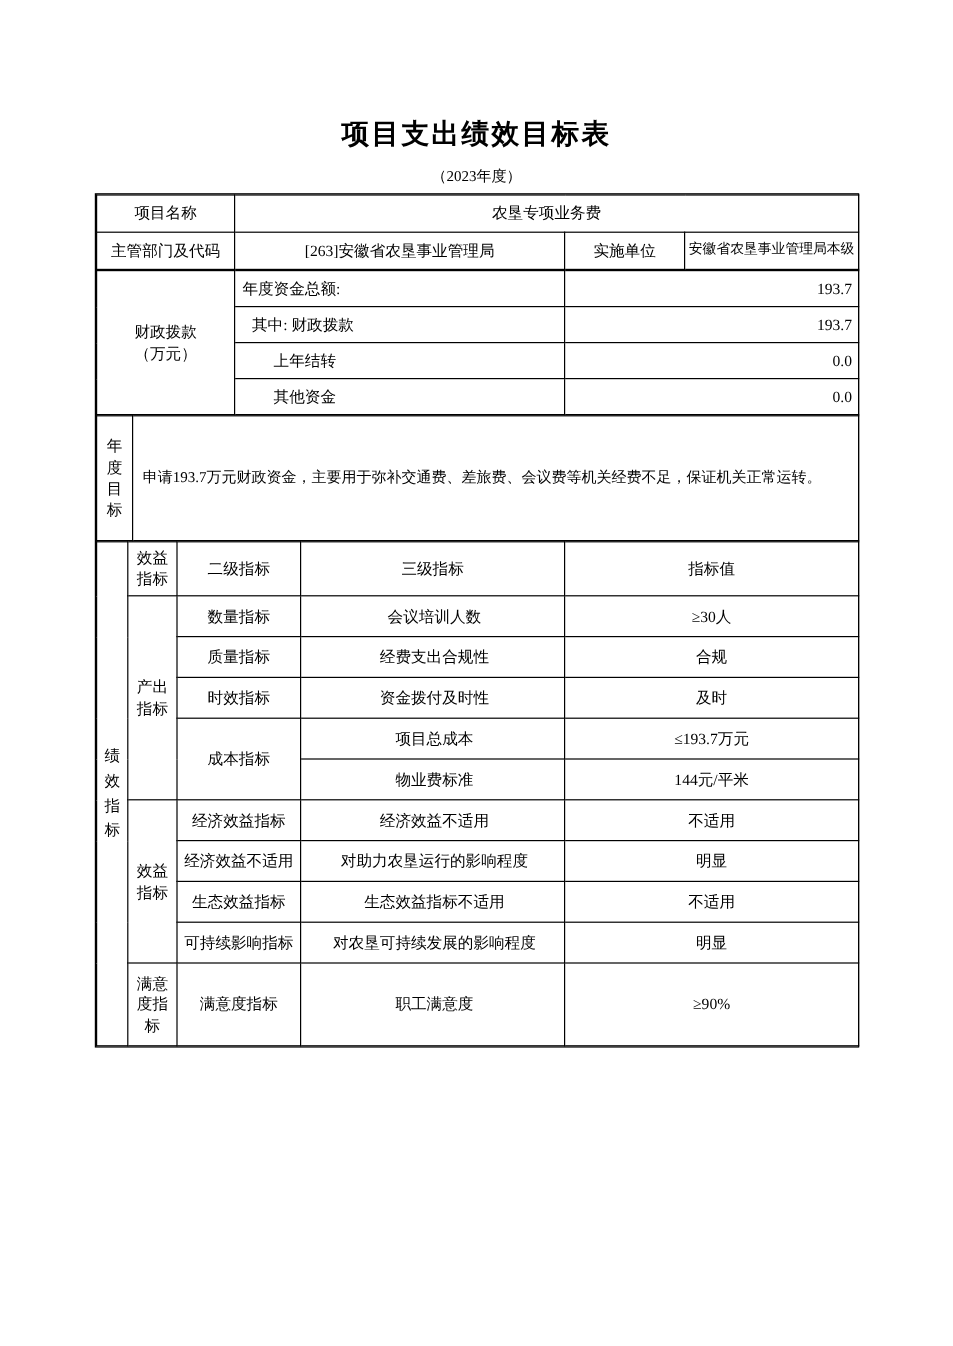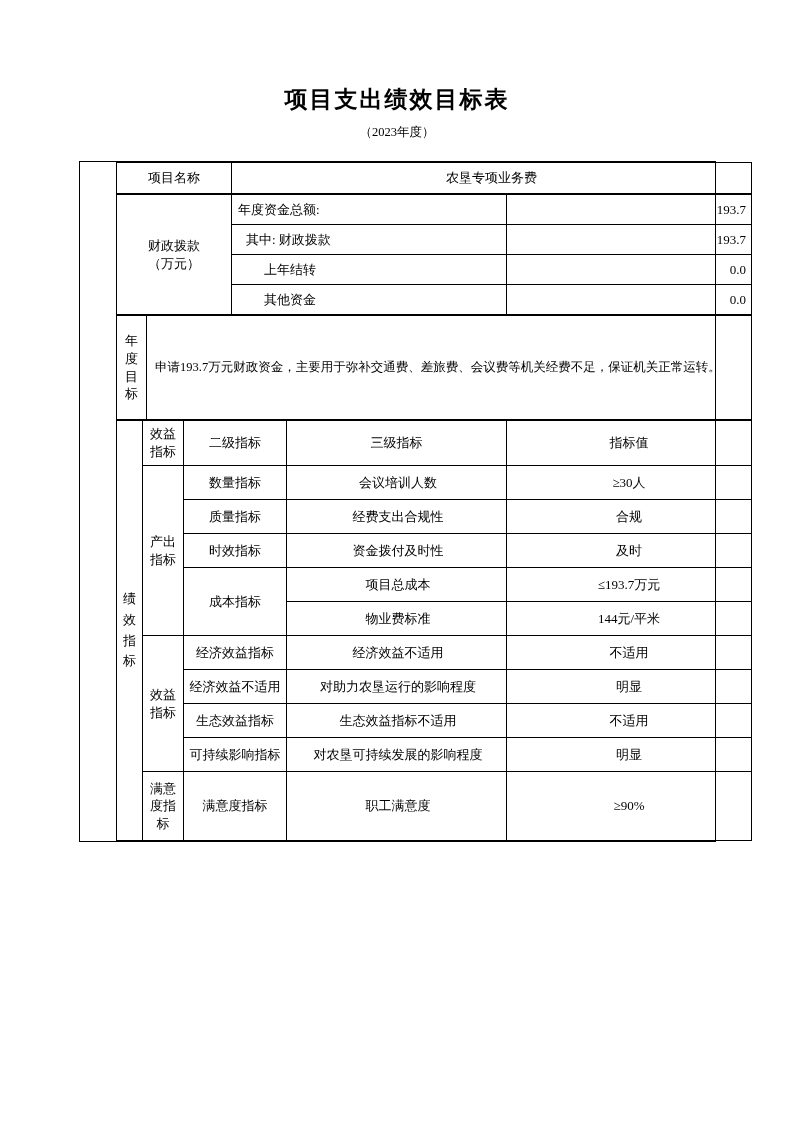--- a/index.html
+++ b/index.html
@@ -3,29 +3,29 @@
 <meta charset="utf-8">
 <style>
   * { box-sizing: border-box; }
   html, body { margin: 0; padding: 0; }
   body {
     width: 794px; height: 1122px; background: #ffffff; color: #000;
     font-family: "Liberation Serif", "DejaVu Serif", serif;
     overflow: hidden;
   }
   .page-title {
-    margin: 0; padding-top: 84px; text-align: center;
+    margin: 12px; padding-top: 84px; text-align: center;
     font-family: Liberation Serif, serif;
     font-size: 23px; font-weight: bold; letter-spacing: 2px;
   }
   .page-subtitle {
     margin-top: 9px; text-align: center; font-size: 12.5px;
   }
   .table-wrap {
-    width: 637px; margin: 20px 0 0 79px; border: 1px solid #000; padding-left: 36px;
+    width: 637px; margin: 5px 0 0 79px; border: 1px solid #000;
   }
   table {
     border-collapse: collapse; table-layout: fixed; width: 635px;
     font-size: 13px; color: #000;
   }
   td {
     border: 1px solid #000; padding: 0 2px; text-align: center;
     vertical-align: middle; overflow: hidden; line-height: 1.35;
   }
   
@@ -66,20 +66,26 @@
         <col style="width:115px">
         <col style="width:275px">
         <col style="width:100px">
         <col style="width:145px">
       </colgroup>
     <tbody>
         <tr class="r31">
       <td>项目名称</td>
       <td colspan="3">农垦专项业务费</td>
     </tr>
+    <tr class="r31">
+      <td>主管部门及代码</td>
+      <td>[263]安徽省农垦事业管理局</td>
+      <td>实施单位</td>
+      <td class="shrink">安徽省农垦事业管理局本级</td>
+    </tr>
   </tbody>
     </table>
 
   <table>
     <colgroup>
         <col style="width:115px">
         <col style="width:275px">
         <col style="width:245px">
       </colgroup>
     <tbody>

